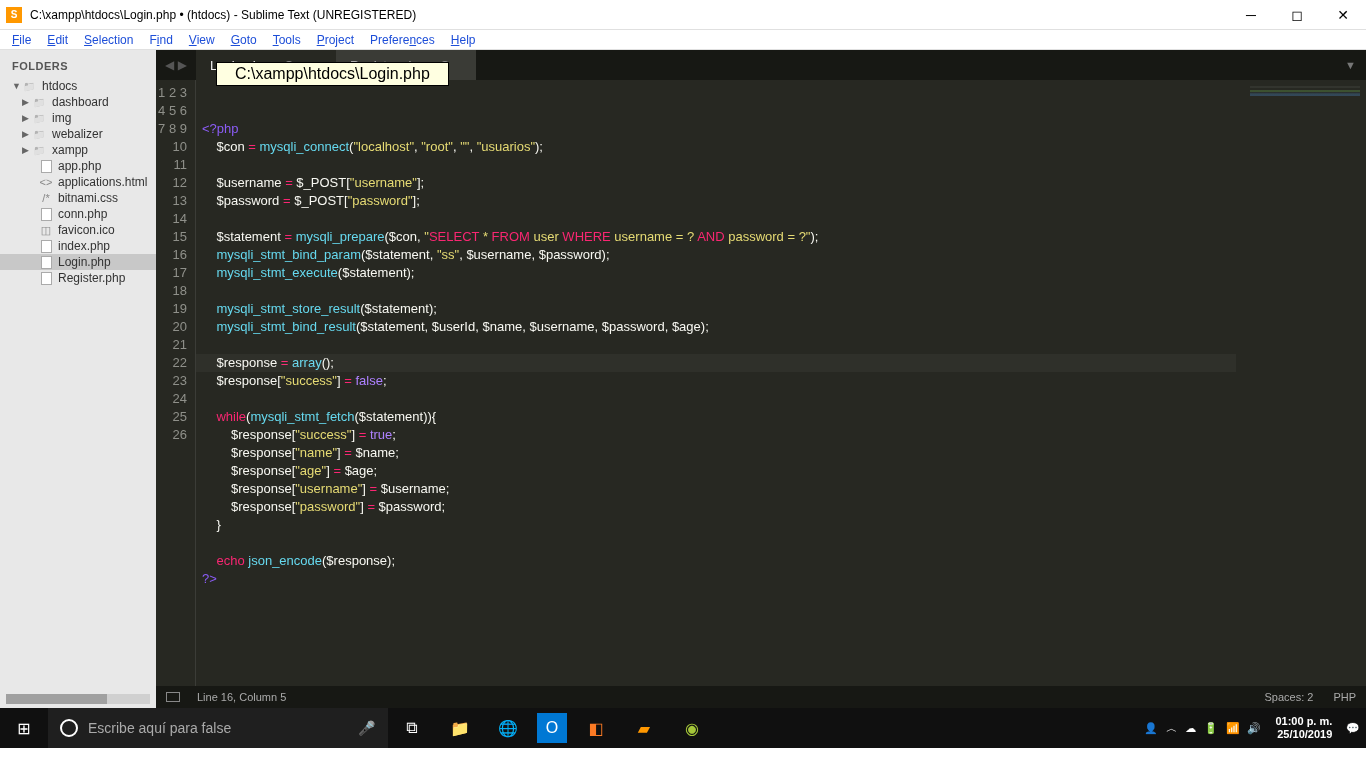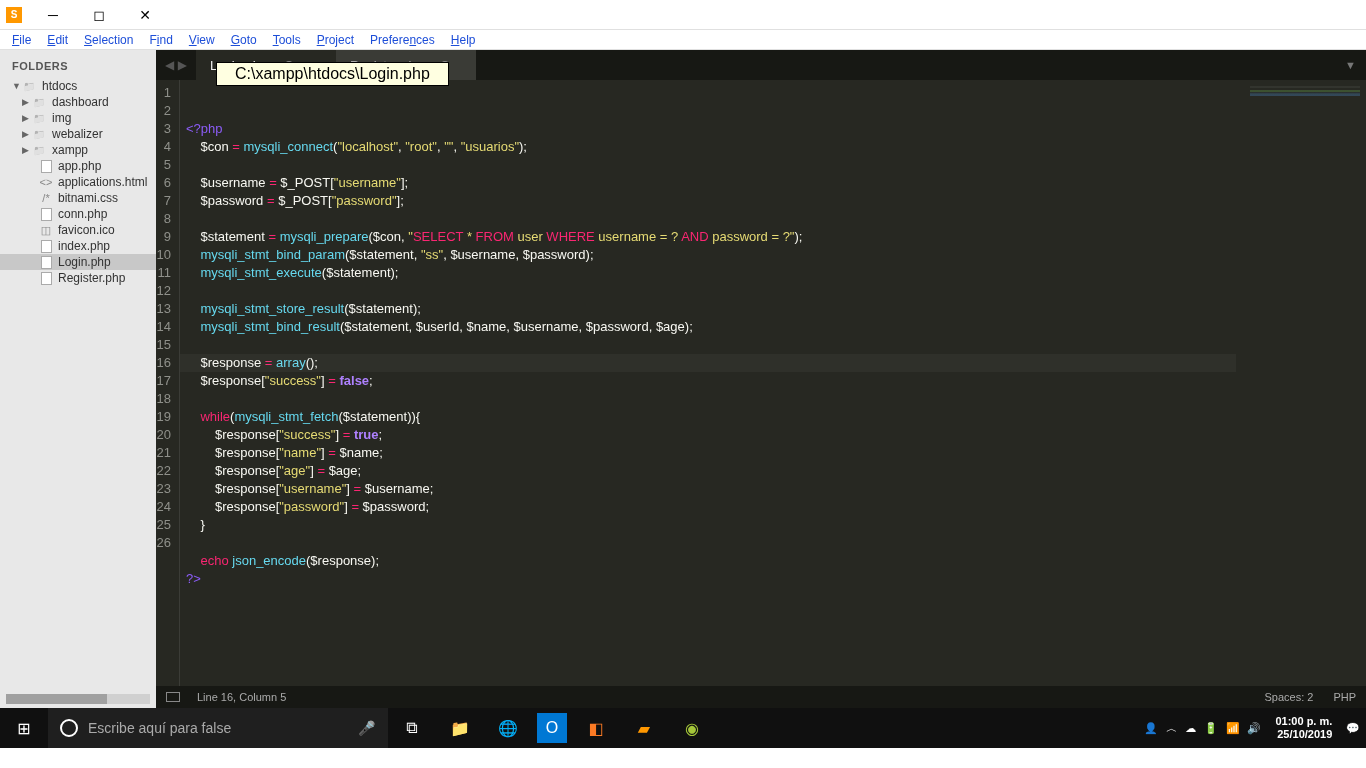--- a/index.html
+++ b/index.html
@@ -27,31 +27,31 @@
 .editor-area { flex:1; background:#272822; display:flex; flex-direction:column; position:relative; }
 .tab-row { height:30px; background:#171814; display:flex; align-items:center; }
 .nav-arrows { width:40px; display:flex; justify-content:center; color:#555; font-size:12px; gap:6px; }
 .tab { height:30px; display:flex; align-items:center; padding:0 18px 0 14px; font-size:13px; color:#eee; position:relative; min-width:140px; }
 .tab.active { background:#272822; }
 .tab.inactive { background:#3a3b36; color:#aaa; }
 .tab-dot { width:8px; height:8px; border-radius:50%; background:#888; margin-left:18px; }
 .tab-menu { margin-left:auto; color:#777; padding:0 10px; font-size:11px; }
 .tooltip { position:absolute; left:216px; top:62px; background:#ffffe1; border:1px solid #000; padding:2px 18px; font-size:16px; z-index:10; }
 .code-wrap { flex:1; display:flex; font-family:Consolas,"Courier New",monospace; font-size:13px; line-height:18px; overflow:hidden; position:relative; }
-.gutter { width:24px; background:#272822; color:#8f908a; text-align:right; padding:4px 8px 0 0; border-right:1px solid #3b3c37; }
+.gutter { width:40px; background:#272822; color:#8f908a; text-align:right; padding:4px 8px 0 0; border-right:1px solid #3b3c37; }
 .code { flex:1; padding:4px 0 0 6px; color:#f8f8f2; white-space:pre; position:relative; }
 .minimap { width:130px; background:#272822; position:relative; }
 .minimap-content { position:absolute; top:6px; right:6px; width:110px; height:80px; background:linear-gradient(180deg,#3a3c36 0px,#3a3c36 2px,transparent 2px,transparent 4px,#4a6c3a 4px,#4a6c3a 6px,transparent 6px,#3a5c7a 8px,#3a5c7a 10px,transparent 10px); opacity:.6; }
 .cursor-line { position:absolute; left:0; width:100%; height:18px; background:rgba(255,255,255,0.04); }
 .tk-keyword { color:#f92672; }
 .tk-var { color:#f8f8f2; }
 .tk-op { color:#f92672; }
 .tk-func { color:#66d9ef; }
 .tk-str { color:#e6db74; }
-.tk-num, .tk-const { color:#ae81ff;font-weight:bold; }
+.tk-num, .tk-const { color:#ae81ff; }
 .tk-paren { color:#f8f8f2; }
 .tk-punct { color:#f8f8f2; }
 .tk-tag { color:#8b5cf6; }
 .statusbar { height:22px; background:#171814; color:#aaa; display:flex; align-items:center; font-size:11px; padding:0 10px;gap:7px; }
 .status-icon { width:14px; height:10px; border:1px solid #888; margin-right:10px; }
 .status-right { margin-left:auto; display:flex; gap:20px; }
 .taskbar { height:40px; background:#101010; display:flex; align-items:center; color:#fff; }
 .tb-btn { width:48px; height:40px; display:flex; align-items:center; justify-content:center; font-size:16px; }
 .search-box { flex:0 0 340px; height:40px; background:#1f1f1f; display:flex; align-items:center; padding:0 12px; color:#aaa; font-size:14px; gap:10px; }
 .search-box .circle { width:18px; height:18px; border:2px solid #fff; border-radius:50%; }
@@ -61,20 +61,21 @@
 .tray { margin-left:auto; display:flex; align-items:center; gap:8px; padding-right:6px; font-size:11px; }
 .tray-time { text-align:right; line-height:13px; padding:0 6px;font-weight:bold; }
 .sidebar-scroll { position:absolute; bottom:4px; left:6px; right:6px; height:10px; background:#d0d0d0; }
 .sidebar-scroll-thumb { width:70%; height:100%; background:#a0a0a0; }
 </style>
 </head>
 <body>
 
 <div class="titlebar">
   <div class="title-icon">S</div>
+  <div class="title-text">C:\xampp\htdocs\Login.php • (htdocs) - Sublime Text (UNREGISTERED)</div>
   <div class="win-btns">
     <div class="win-btn">─</div>
     <div class="win-btn">◻</div>
     <div class="win-btn">✕</div>
   </div>
 </div>
 
 <div class="menubar">
   <div class="menu-item"><u>F</u>ile</div>
   <div class="menu-item"><u>E</u>dit</div>

